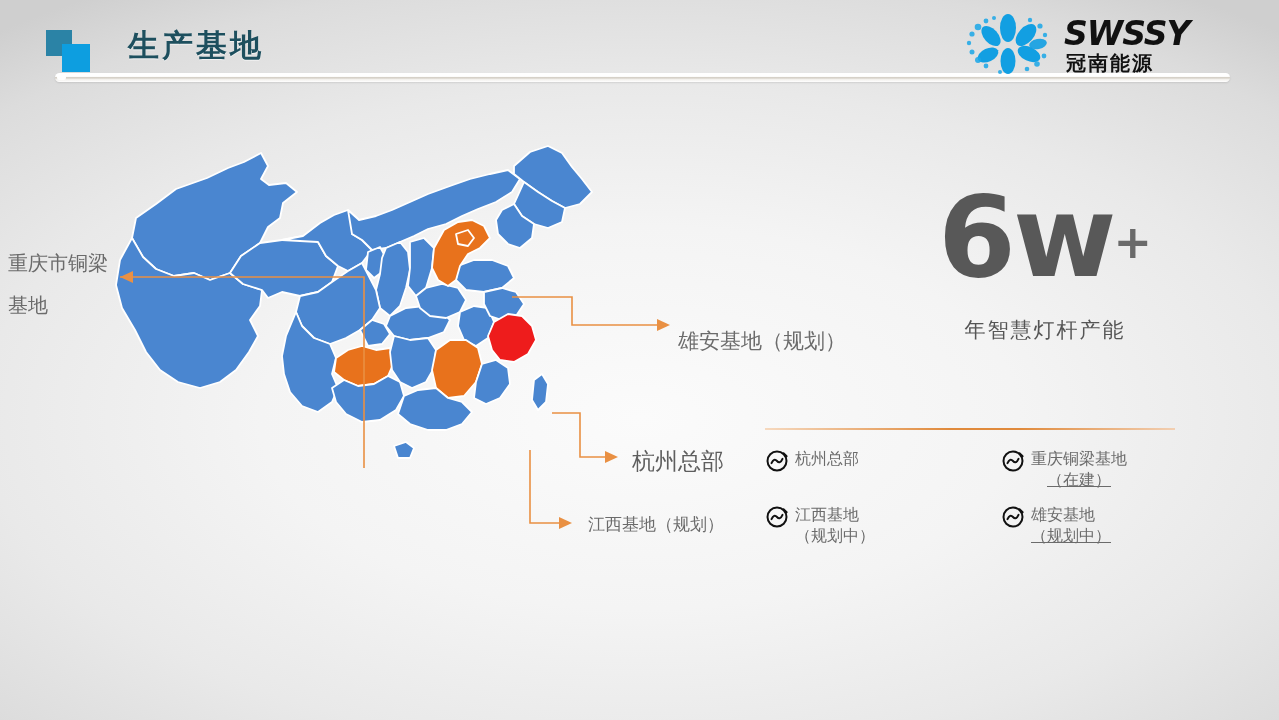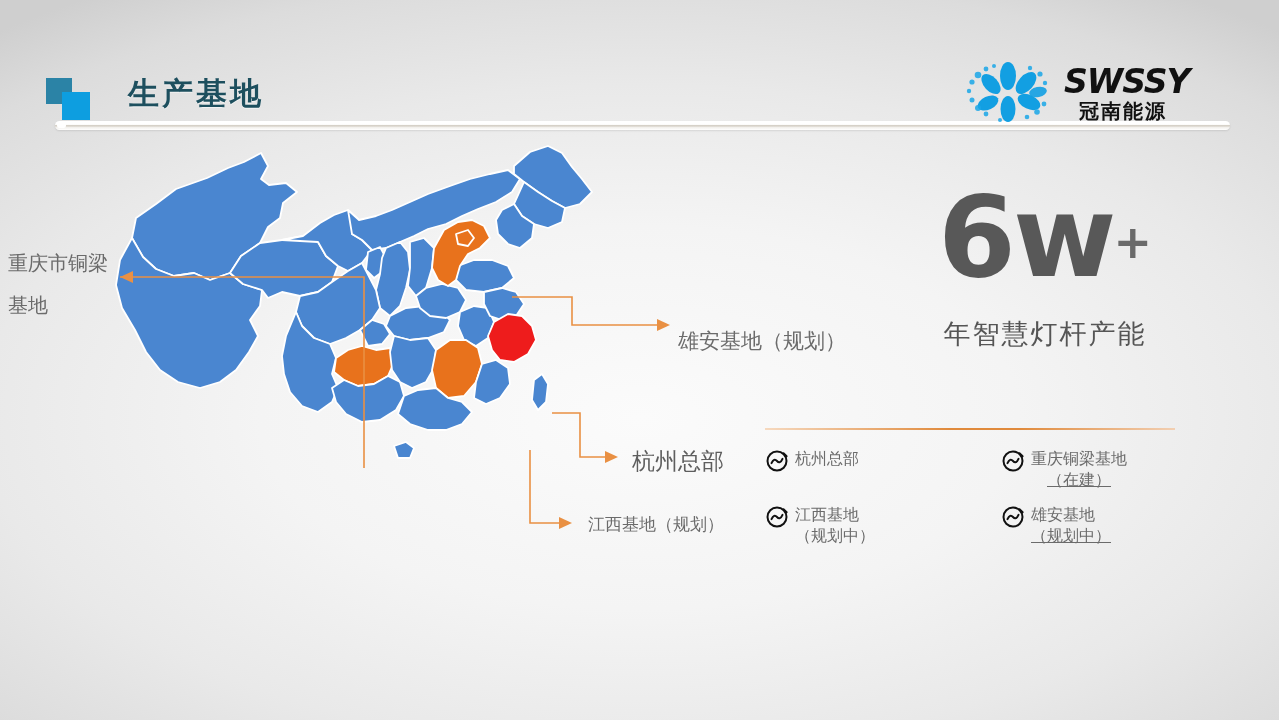--- a/index.html
+++ b/index.html
@@ -5,21 +5,21 @@
   * { margin:0; padding:0; box-sizing:border-box; }
   html,body{ width:1279px; height:720px; overflow:hidden; }
   body{
     font-family:"Liberation Sans","DejaVu Sans",sans-serif;
     background:
       radial-gradient(ellipse 78% 70% at 50% 58%, #fbfbfb 0%, #f4f4f4 38%, #e9e9e9 66%, #dcdcdc 88%, #cfcfcf 100%);
     position:relative;
   }
 
   
-  #header{ position:absolute; left:0; top:0; width:1043px; height:96px;margin-top:48px; }
+  #header{ position:absolute; left:0; top:0; width:1043px; height:96px; }
   .hdr-sq{ position:absolute; }
   .hdr-sq.a{ left:46px; top:30px; width:26px; height:26px; background:#2b83a6; }
   .hdr-sq.b{ left:62px; top:44px; width:28px; height:28px; background:#0d9ee0; }
 
   #page-title{
     position:absolute; left:128px; top:26px;
     font-size:31px; font-weight:bold; color:#1d4f5e;
     letter-spacing:3px; line-height:40px;
     text-shadow:0 1px 0 rgba(255,255,255,.55);
   }
@@ -37,21 +37,21 @@
 
   
   #logo{ position:absolute; left:960px; top:8px; width:260px; height:72px; }
   #logo-mark{ position:absolute; left:0; top:4px; width:96px; height:64px; }
   #logo-word{
     position:absolute; left:104px; top:6px;
     font-size:33px; font-weight:bold; font-style:italic; color:#111;
     letter-spacing:-1px; font-family:"DejaVu Sans",sans-serif;
   }
   #logo-sub{
-    position:absolute; left:119px; top:42px;
+    position:absolute; left:106px; top:42px;
     font-size:20px; font-weight:bold; color:#111; letter-spacing:2px;
   }
 
   
   #map-wrap{ position:absolute; left:110px; top:130px; width:560px; height:430px; }
   #map-svg{ display:block; width:560px; height:430px; }
 
   
   #callouts{ position:absolute; left:0; top:0; width:1279px; height:720px; pointer-events:none; }
 
@@ -65,21 +65,21 @@
   #lbl-jiangxi{ left:588px; top:513px; font-size:17px; }
 
   
   #stat{ position:absolute; left:895px; top:185px; width:300px; height:170px;text-align:center; }
   #stat-num{
     font-size:112px; font-weight:bold; color:#585858; line-height:104px;
     letter-spacing:-3px; font-family:"DejaVu Sans",sans-serif;
   }
   #stat-plus{ font-size:46px; font-weight:bold; color:#6a6a6a; vertical-align:18px; letter-spacing:0; }
   #stat-caption{
-    margin-top:22px; font-size:27px; color:#555; letter-spacing:2px;
+    margin-top:22px; font-size:21px; color:#555; letter-spacing:2px;
   }
 
   
   #legend{ position:absolute; left:765px; top:420px; width:410px; height:175px; }
   #legend-title{
     text-align:center; font-size:22px; font-weight:bold; color:#555;
     letter-spacing:2px; line-height:30px;
   }
   #legend-rule{
     margin-top:8px; height:2px; width:100%;

